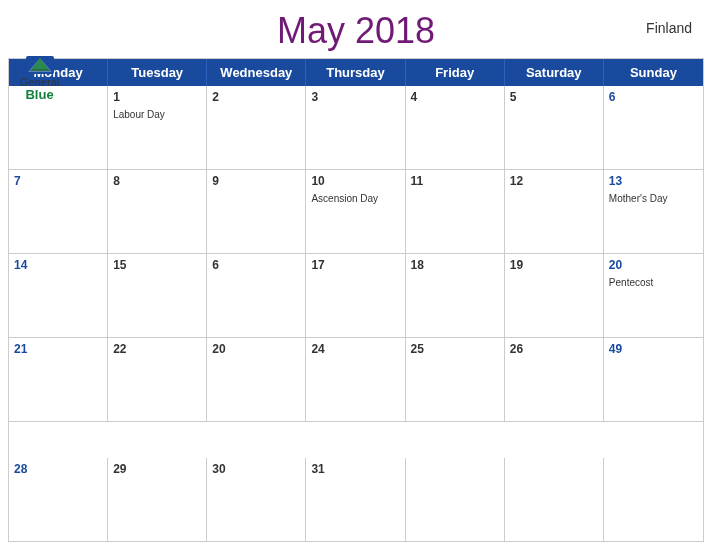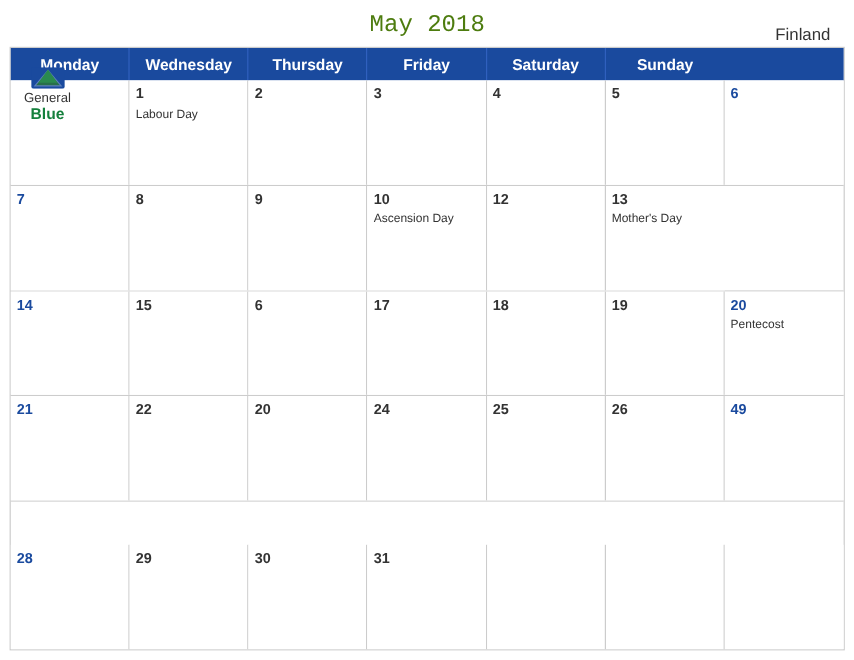--- a/index.html
+++ b/index.html
@@ -44,24 +44,23 @@
       color: #15803d;
       font-weight: bold;
       line-height: 1.1;
     }
     .logo-icon {
       width: 28px;
       height: 18px;
       margin-bottom: 2px;
     }
     .title {
-      font-size: 20px;
-      color: #4d7c0f;
+      font-size: 36px;
+      color: #701a75;
       font-weight: normal;
-      font-family: Liberation Mono, monospace;
     }
     .country {
       position: absolute;
       right: 20px;
       top: 20px;
       font-size: 14px;
       color: #333;
     }
     .calendar {
       flex: 1;
@@ -136,20 +135,21 @@
       <span class="logo-text-general">General</span>
       <span class="logo-text-blue">Blue</span>
     </div>
     <h1 class="title">May 2018</h1>
     <span class="country">Finland</span>
   </div>
 
   <div class="calendar">
     <div class="days-header">
     <div class="day-header">Monday</div>
+        <div class="day-header">Tuesday</div>
         <div class="day-header">Wednesday</div>
         <div class="day-header">Thursday</div>
         <div class="day-header">Friday</div>
         <div class="day-header">Saturday</div>
         <div class="day-header">Sunday</div>
       </div>
     <div class="calendar-body">
     <div class="week-row">
           <div class="day-cell"></div>
           <div class="day-cell">
@@ -180,20 +180,23 @@
             <div class="day-num">8</div>
           </div>
           <div class="day-cell">
             <div class="day-num">9</div>
           </div>
           <div class="day-cell">
             <div class="day-num">10</div>
             <div class="event-text">Ascension Day</div>
           </div>
           <div class="day-cell">
+            <div class="day-num">11</div>
+          </div>
+          <div class="day-cell">
             <div class="day-num">12</div>
           </div>
           <div class="day-cell">
             <div class="day-num">13</div>
             <div class="event-text">Mother's Day</div>
           </div>
         </div>
         <div class="week-row">
           <div class="day-cell">
             <div class="day-num">14</div>

